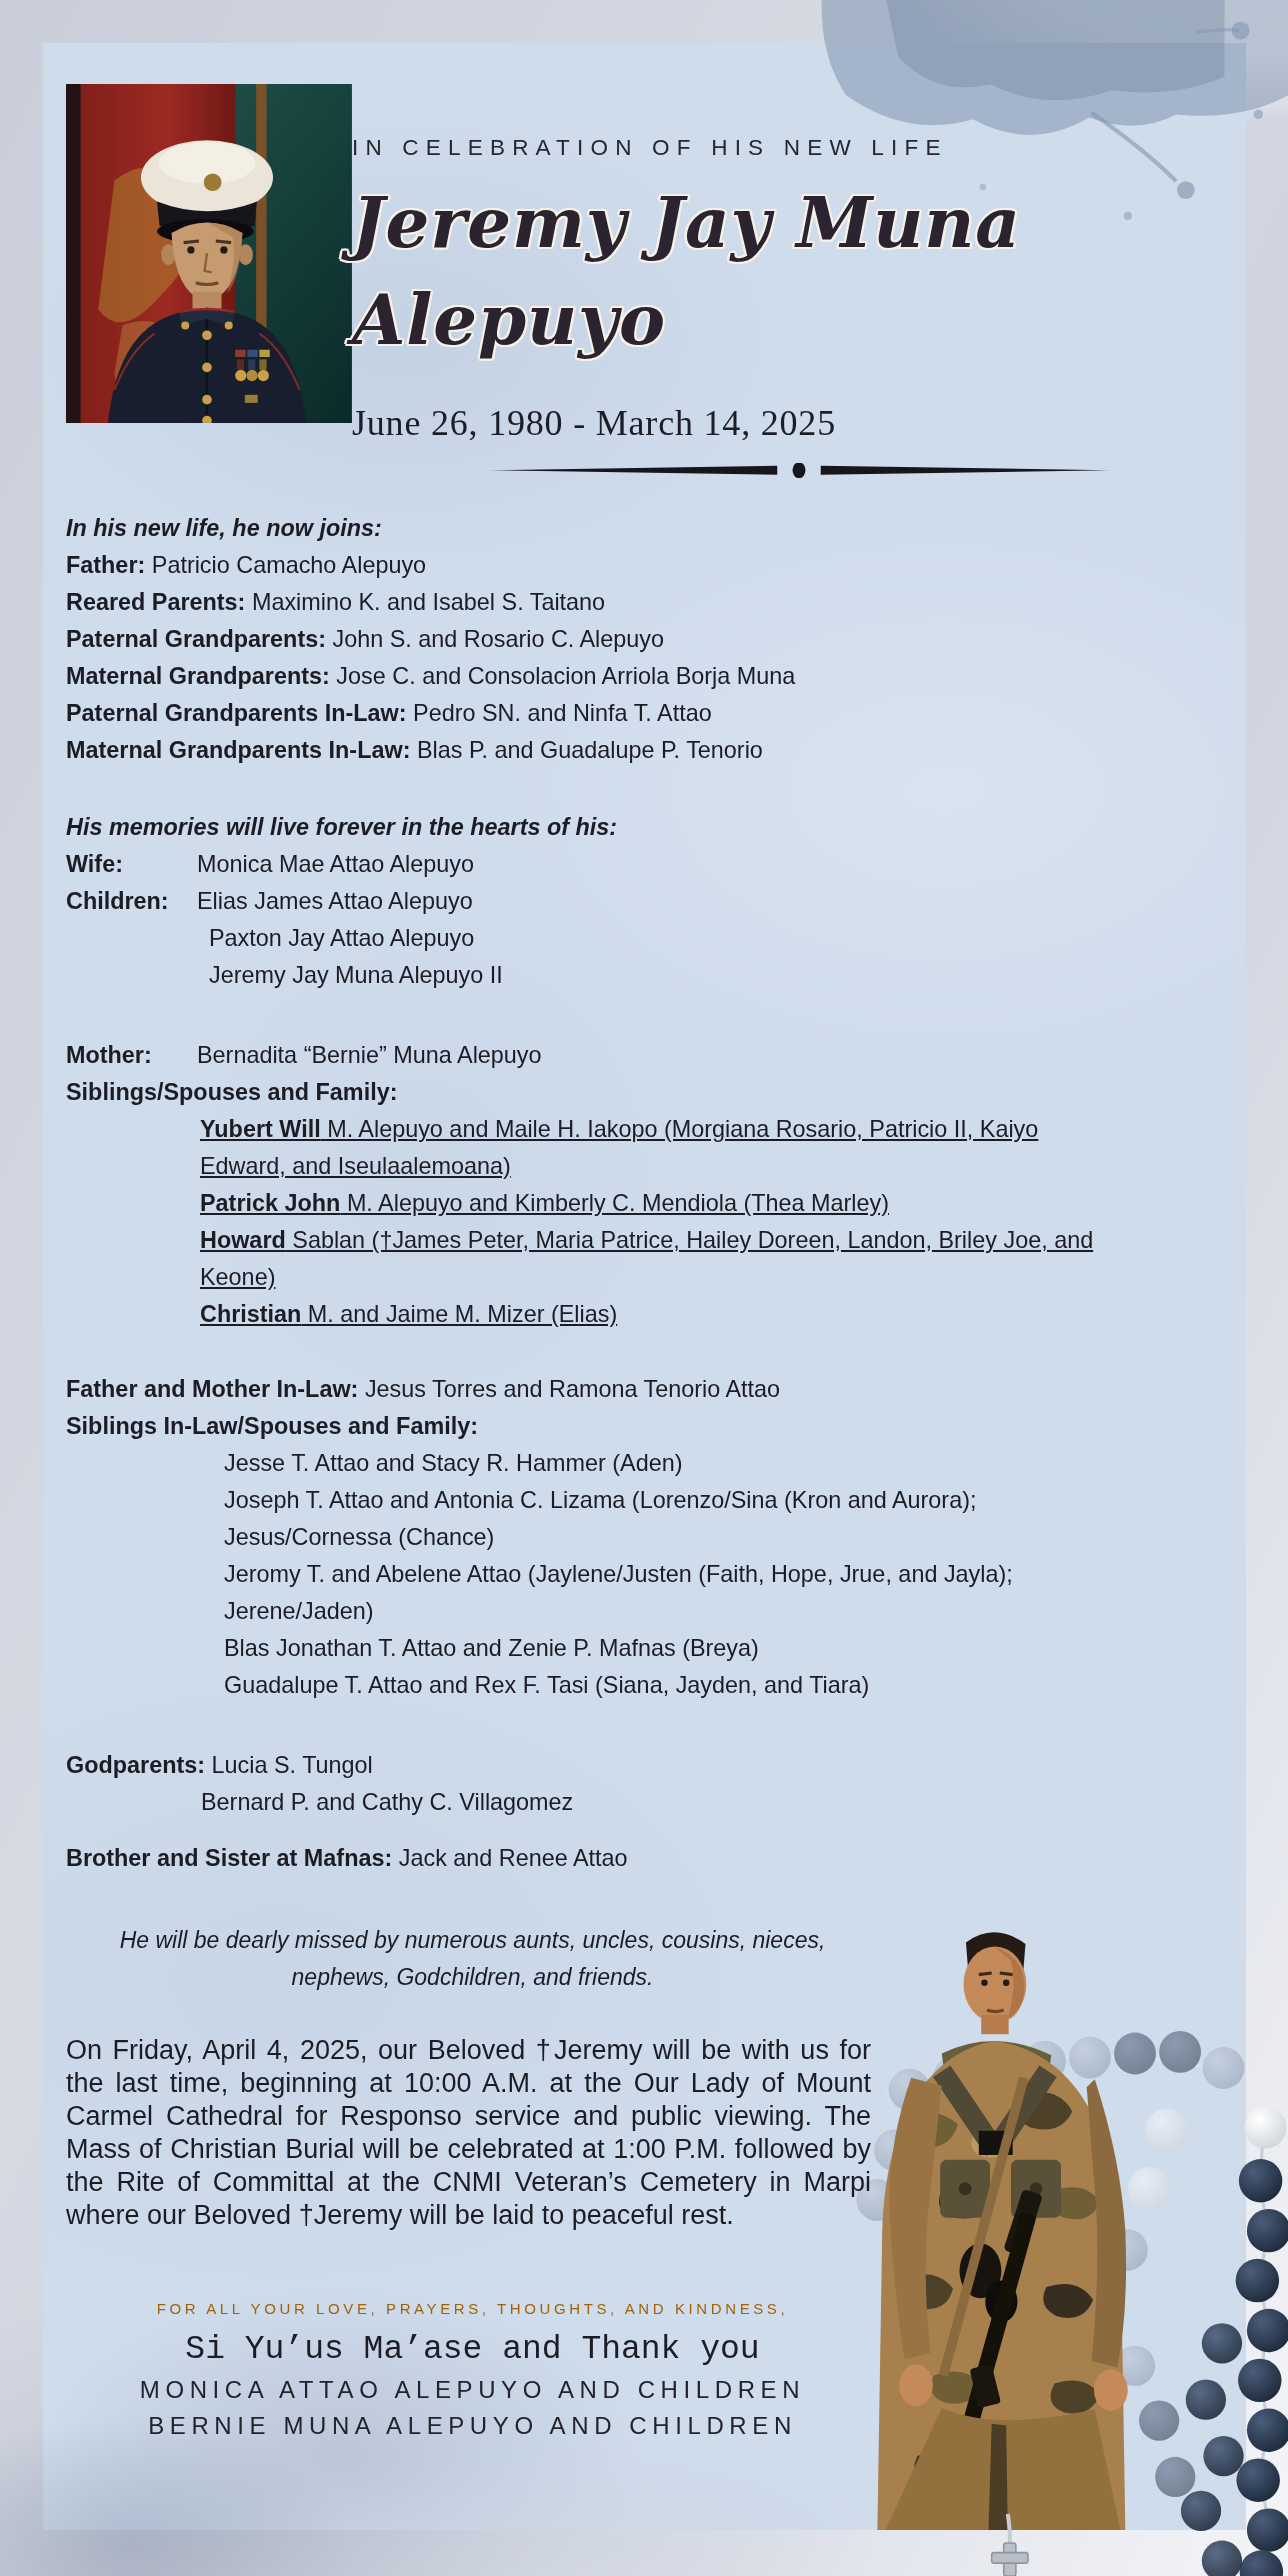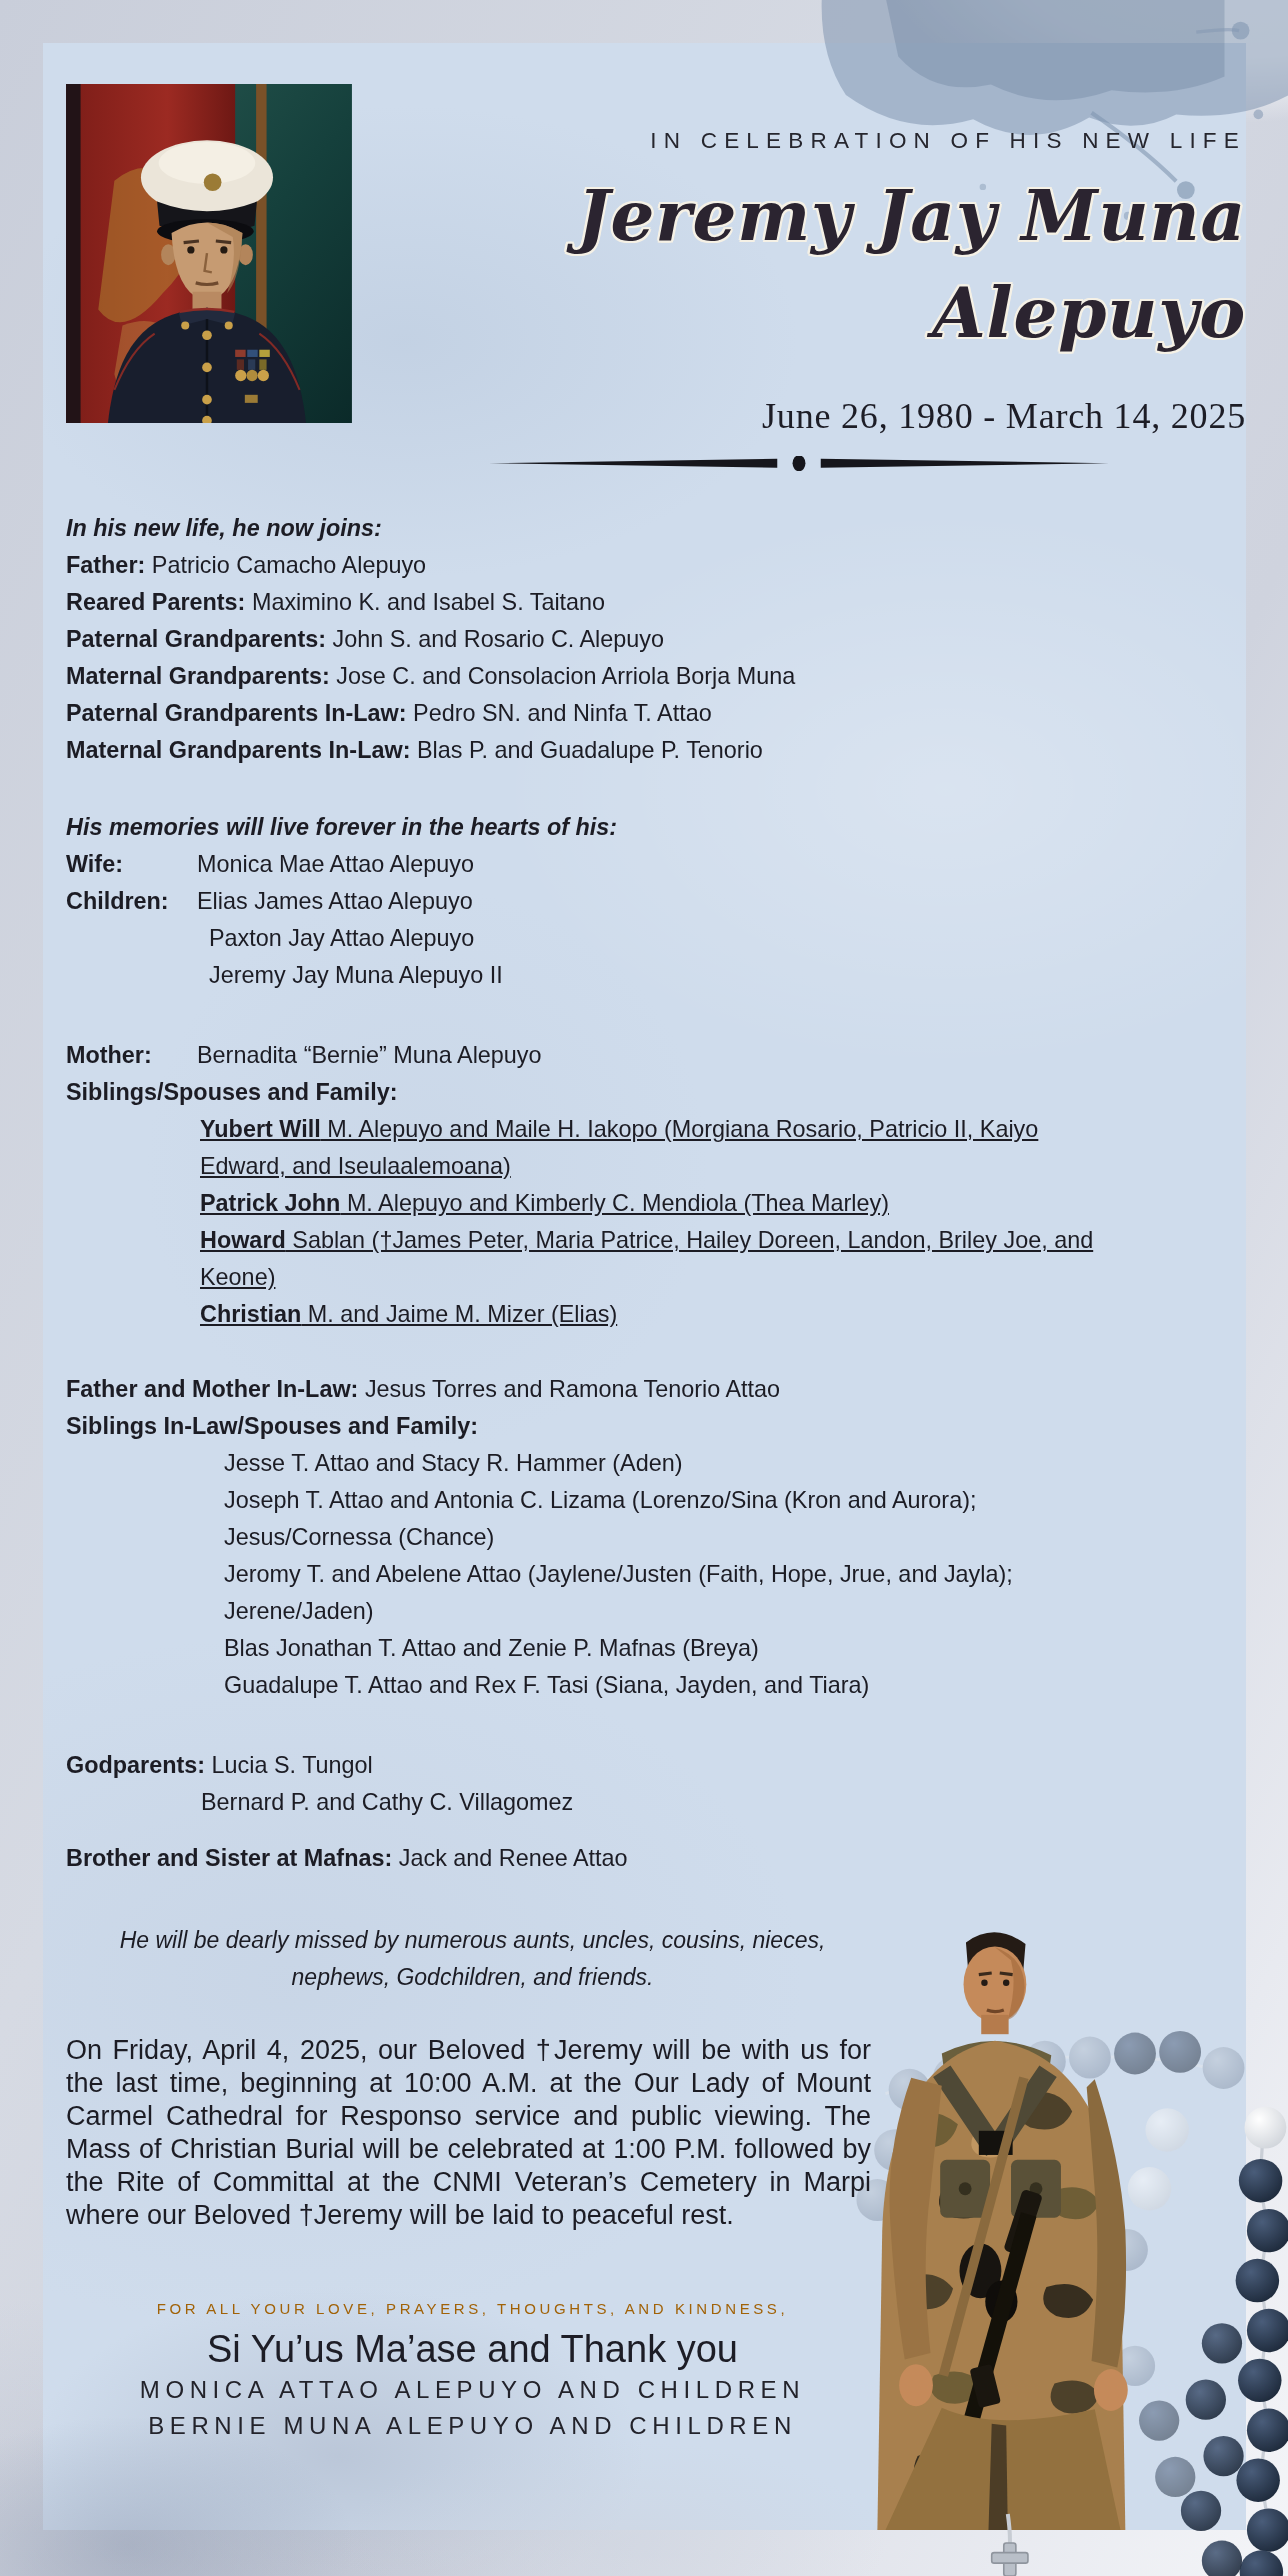--- a/index.html
+++ b/index.html
@@ -22,21 +22,21 @@
   }
   .wc{position:absolute;pointer-events:none;}
   .wc1{left:32px;top:2287px;width:612px;height:338px;background:radial-gradient(closest-side,rgba(167,178,197,.5),rgba(167,178,197,0));}
   .wc2{left:-97px;top:2416px;width:451px;height:258px;background:radial-gradient(closest-side,rgba(140,152,175,.45),rgba(140,152,175,0));}
   .wc3{left:338px;top:2440px;width:548px;height:209px;background:radial-gradient(closest-side,rgba(205,212,224,.6),rgba(205,212,224,0));}
   .wc4{left:145px;top:886px;width:564px;height:564px;background:radial-gradient(closest-side,rgba(186,200,219,.22),rgba(186,200,219,0));}
   .splash{position:absolute;left:725px;top:0;width:564px;height:290px;}
   .portrait{position:absolute;left:66px;top:84px;width:286px;height:339px;}
   .soldier{position:absolute;left:821px;top:1812px;width:467px;height:764px;}
 
-  .header{position:absolute;left:352px;top:38px;width:894px;text-align:right;z-index:5;}
+  .header{position:absolute;left:352px;top:45px;width:894px;text-align:left;z-index:5;}
   .eyebrow{margin-top:90px;font-size:22.5px;letter-spacing:7.2px;color:#26262e;font-weight:400;}
   .name{
     margin-top:13px;font-family:"DejaVu Serif","Liberation Serif",serif;
     font-style:italic;font-weight:700;font-size:69px;line-height:97px;color:#2b2430;letter-spacing:0.8px;
     text-shadow:-2.4px 0 0 #f5f1e6,2.4px 0 0 #f5f1e6,0 -2.4px 0 #f5f1e6,0 2.4px 0 #f5f1e6,
       -1.6px -1.6px 0 #f5f1e6,1.6px -1.6px 0 #f5f1e6,-1.6px 1.6px 0 #f5f1e6,1.6px 1.6px 0 #f5f1e6;
   }
   .dates{margin-top:31px;font-family:"Liberation Serif","DejaVu Serif",serif;font-size:36px;line-height:48px;color:#1d1d26;letter-spacing:0.8px;}
   .divider{margin:16px auto 0 auto;display:block;}
 
@@ -50,21 +50,21 @@
   .god-extra{margin-left:135px;}
   .mt-mem{margin-top:40px;}
   .mt-fam{margin-top:43px;}
   .mt-inlaw{margin-top:38px;}
   .mt-god{margin-top:43px;}
   .mt-bro{margin-top:18.5px;}
   .missed{margin-top:45px;margin-left:36px;width:741px;text-align:center;font-style:italic;font-size:23px;}
   .announce{margin-top:38px;width:805px;text-align:justify;font-size:27px;line-height:33px;}
   .closing{width:813px;text-align:center;}
   .close1{margin-top:58px;font-size:15px;letter-spacing:3.6px;line-height:37px;color:#a16207;}
-  .close2{font-family:Liberation Sans, sans-serif;font-size:38px;line-height:45px;color:#1d1d26;}
+  .close2{font-family:Liberation Mono, monospace;font-size:33px;line-height:45px;color:#1d1d26;}
   .close3,.close4{font-size:24px;letter-spacing:5.6px;line-height:36px;color:#23232b;}
 </style>
 </head>
 <body>
 
 <div class="panel"></div>
 <div class="wc wc4"></div>
 <div class="wc wc1"></div>
 <div class="wc wc2"></div>
 <div class="wc wc3"></div>

